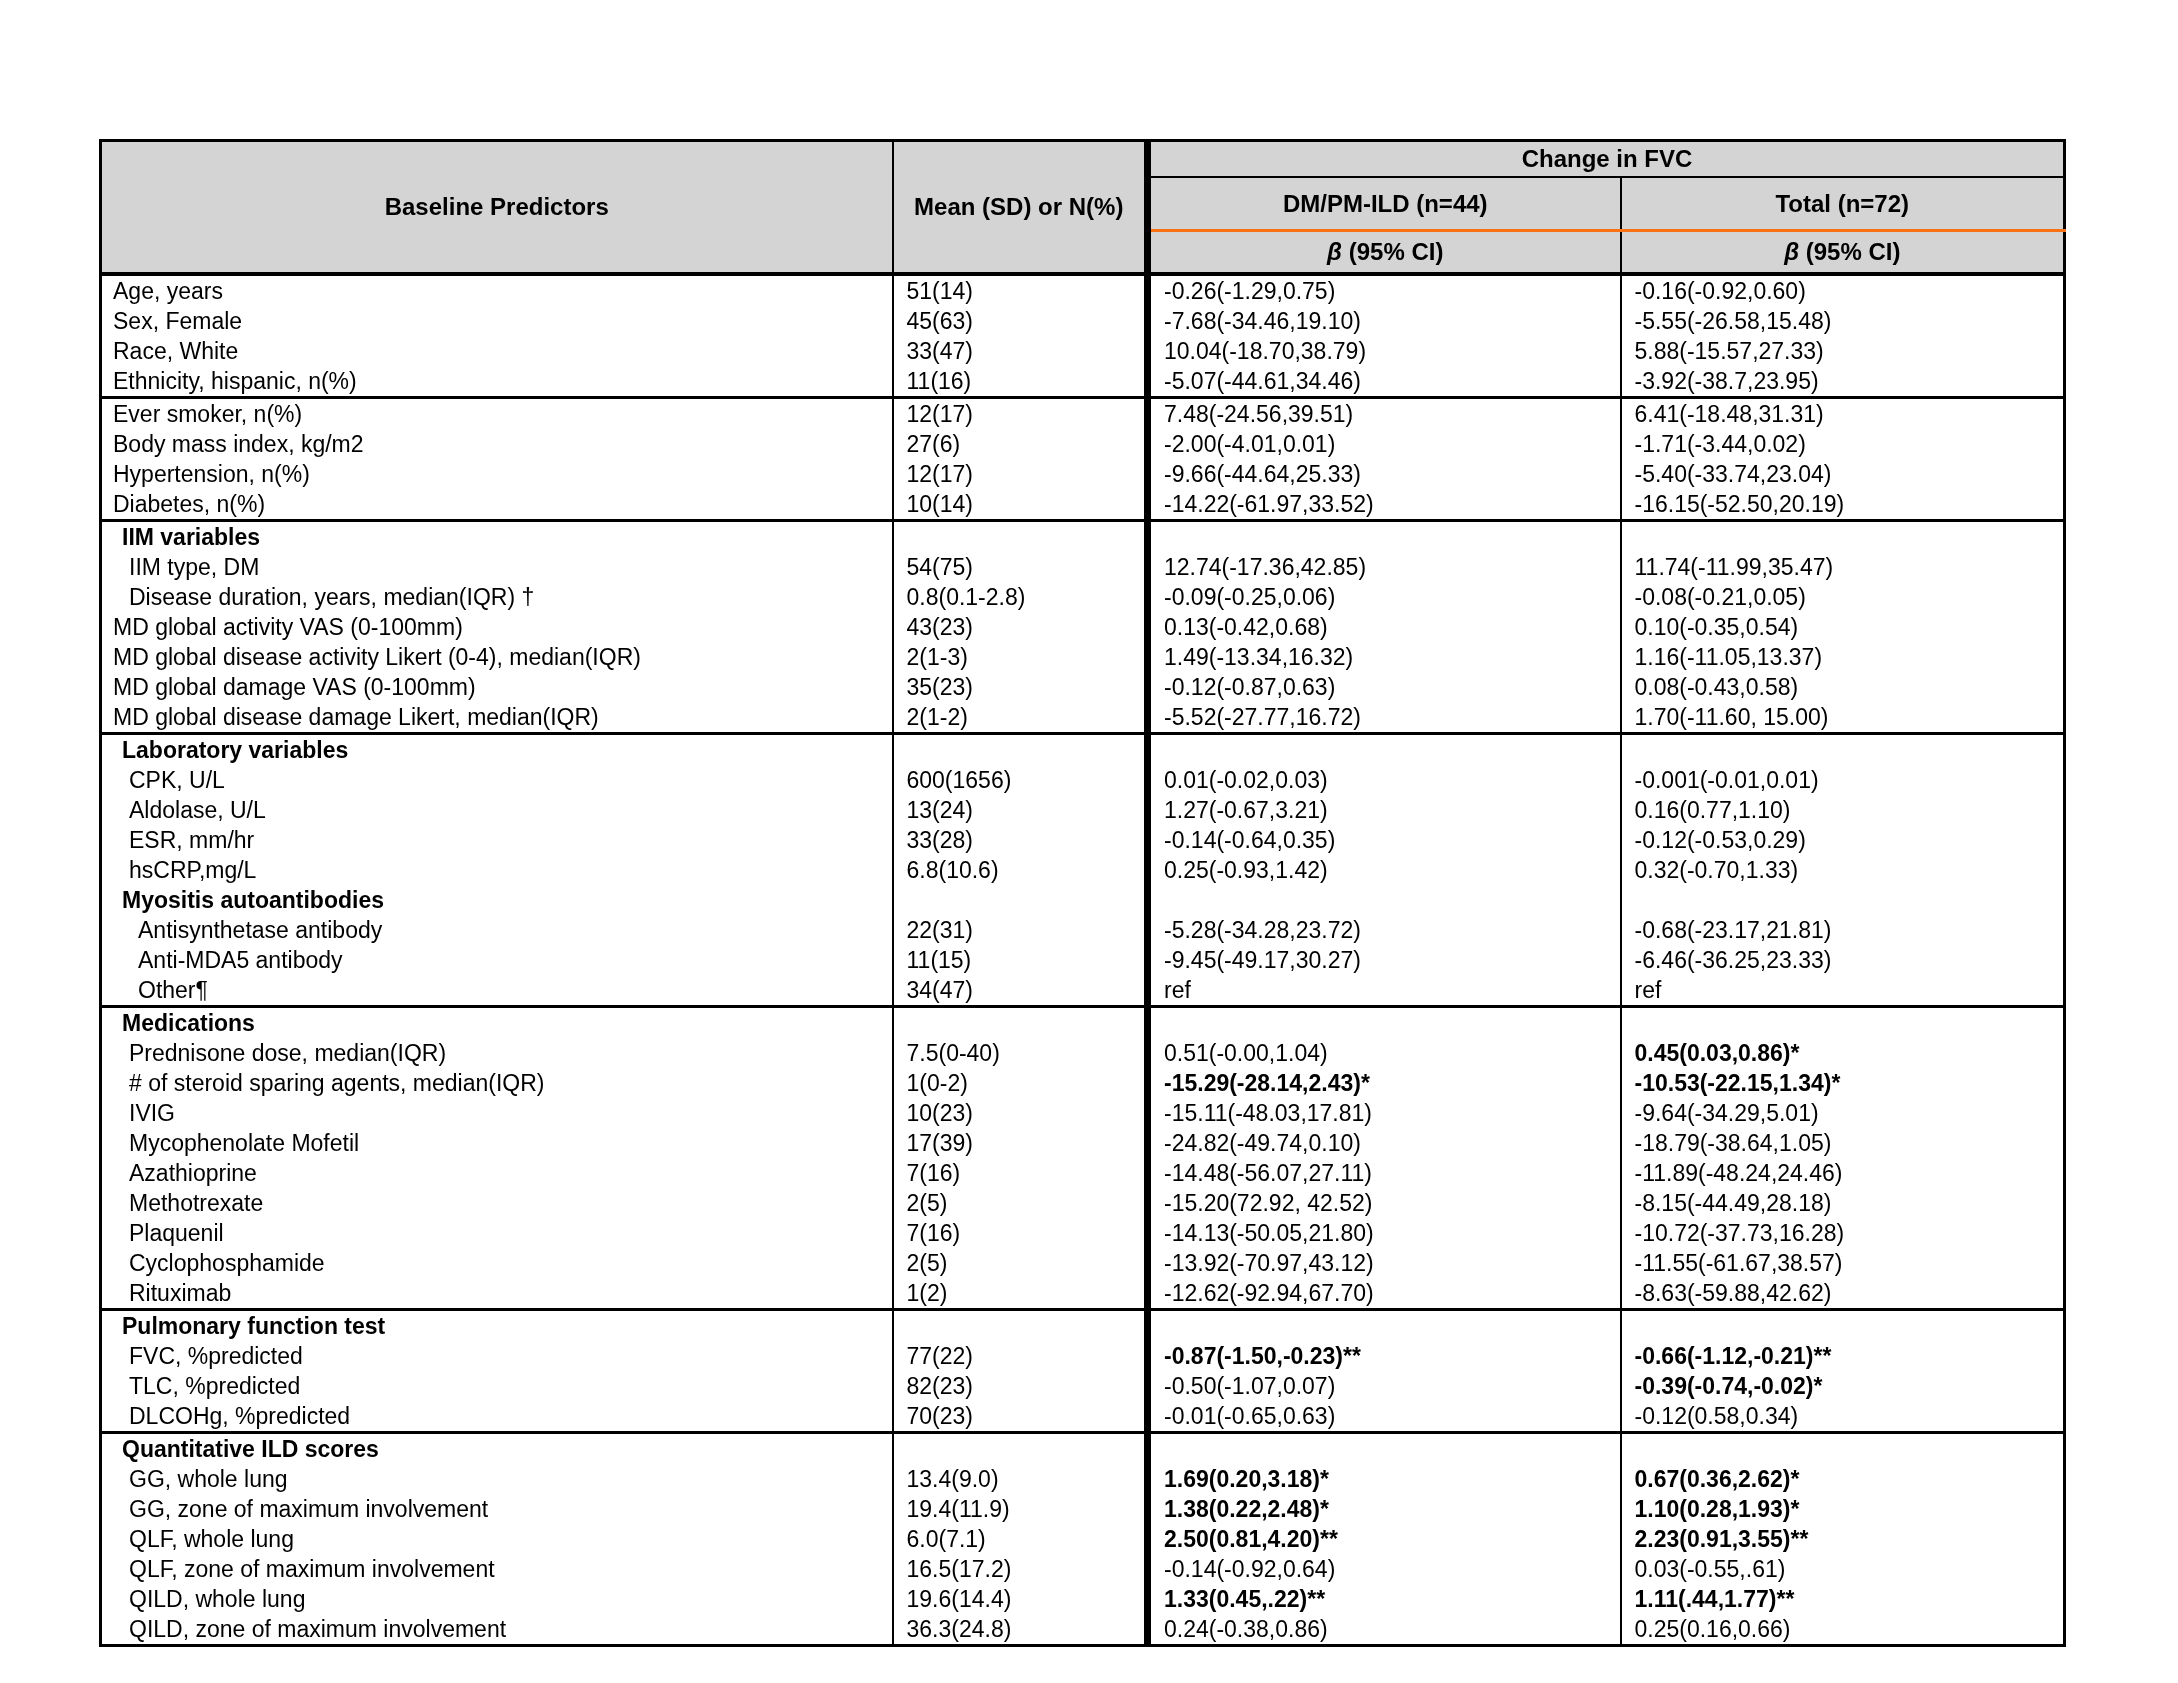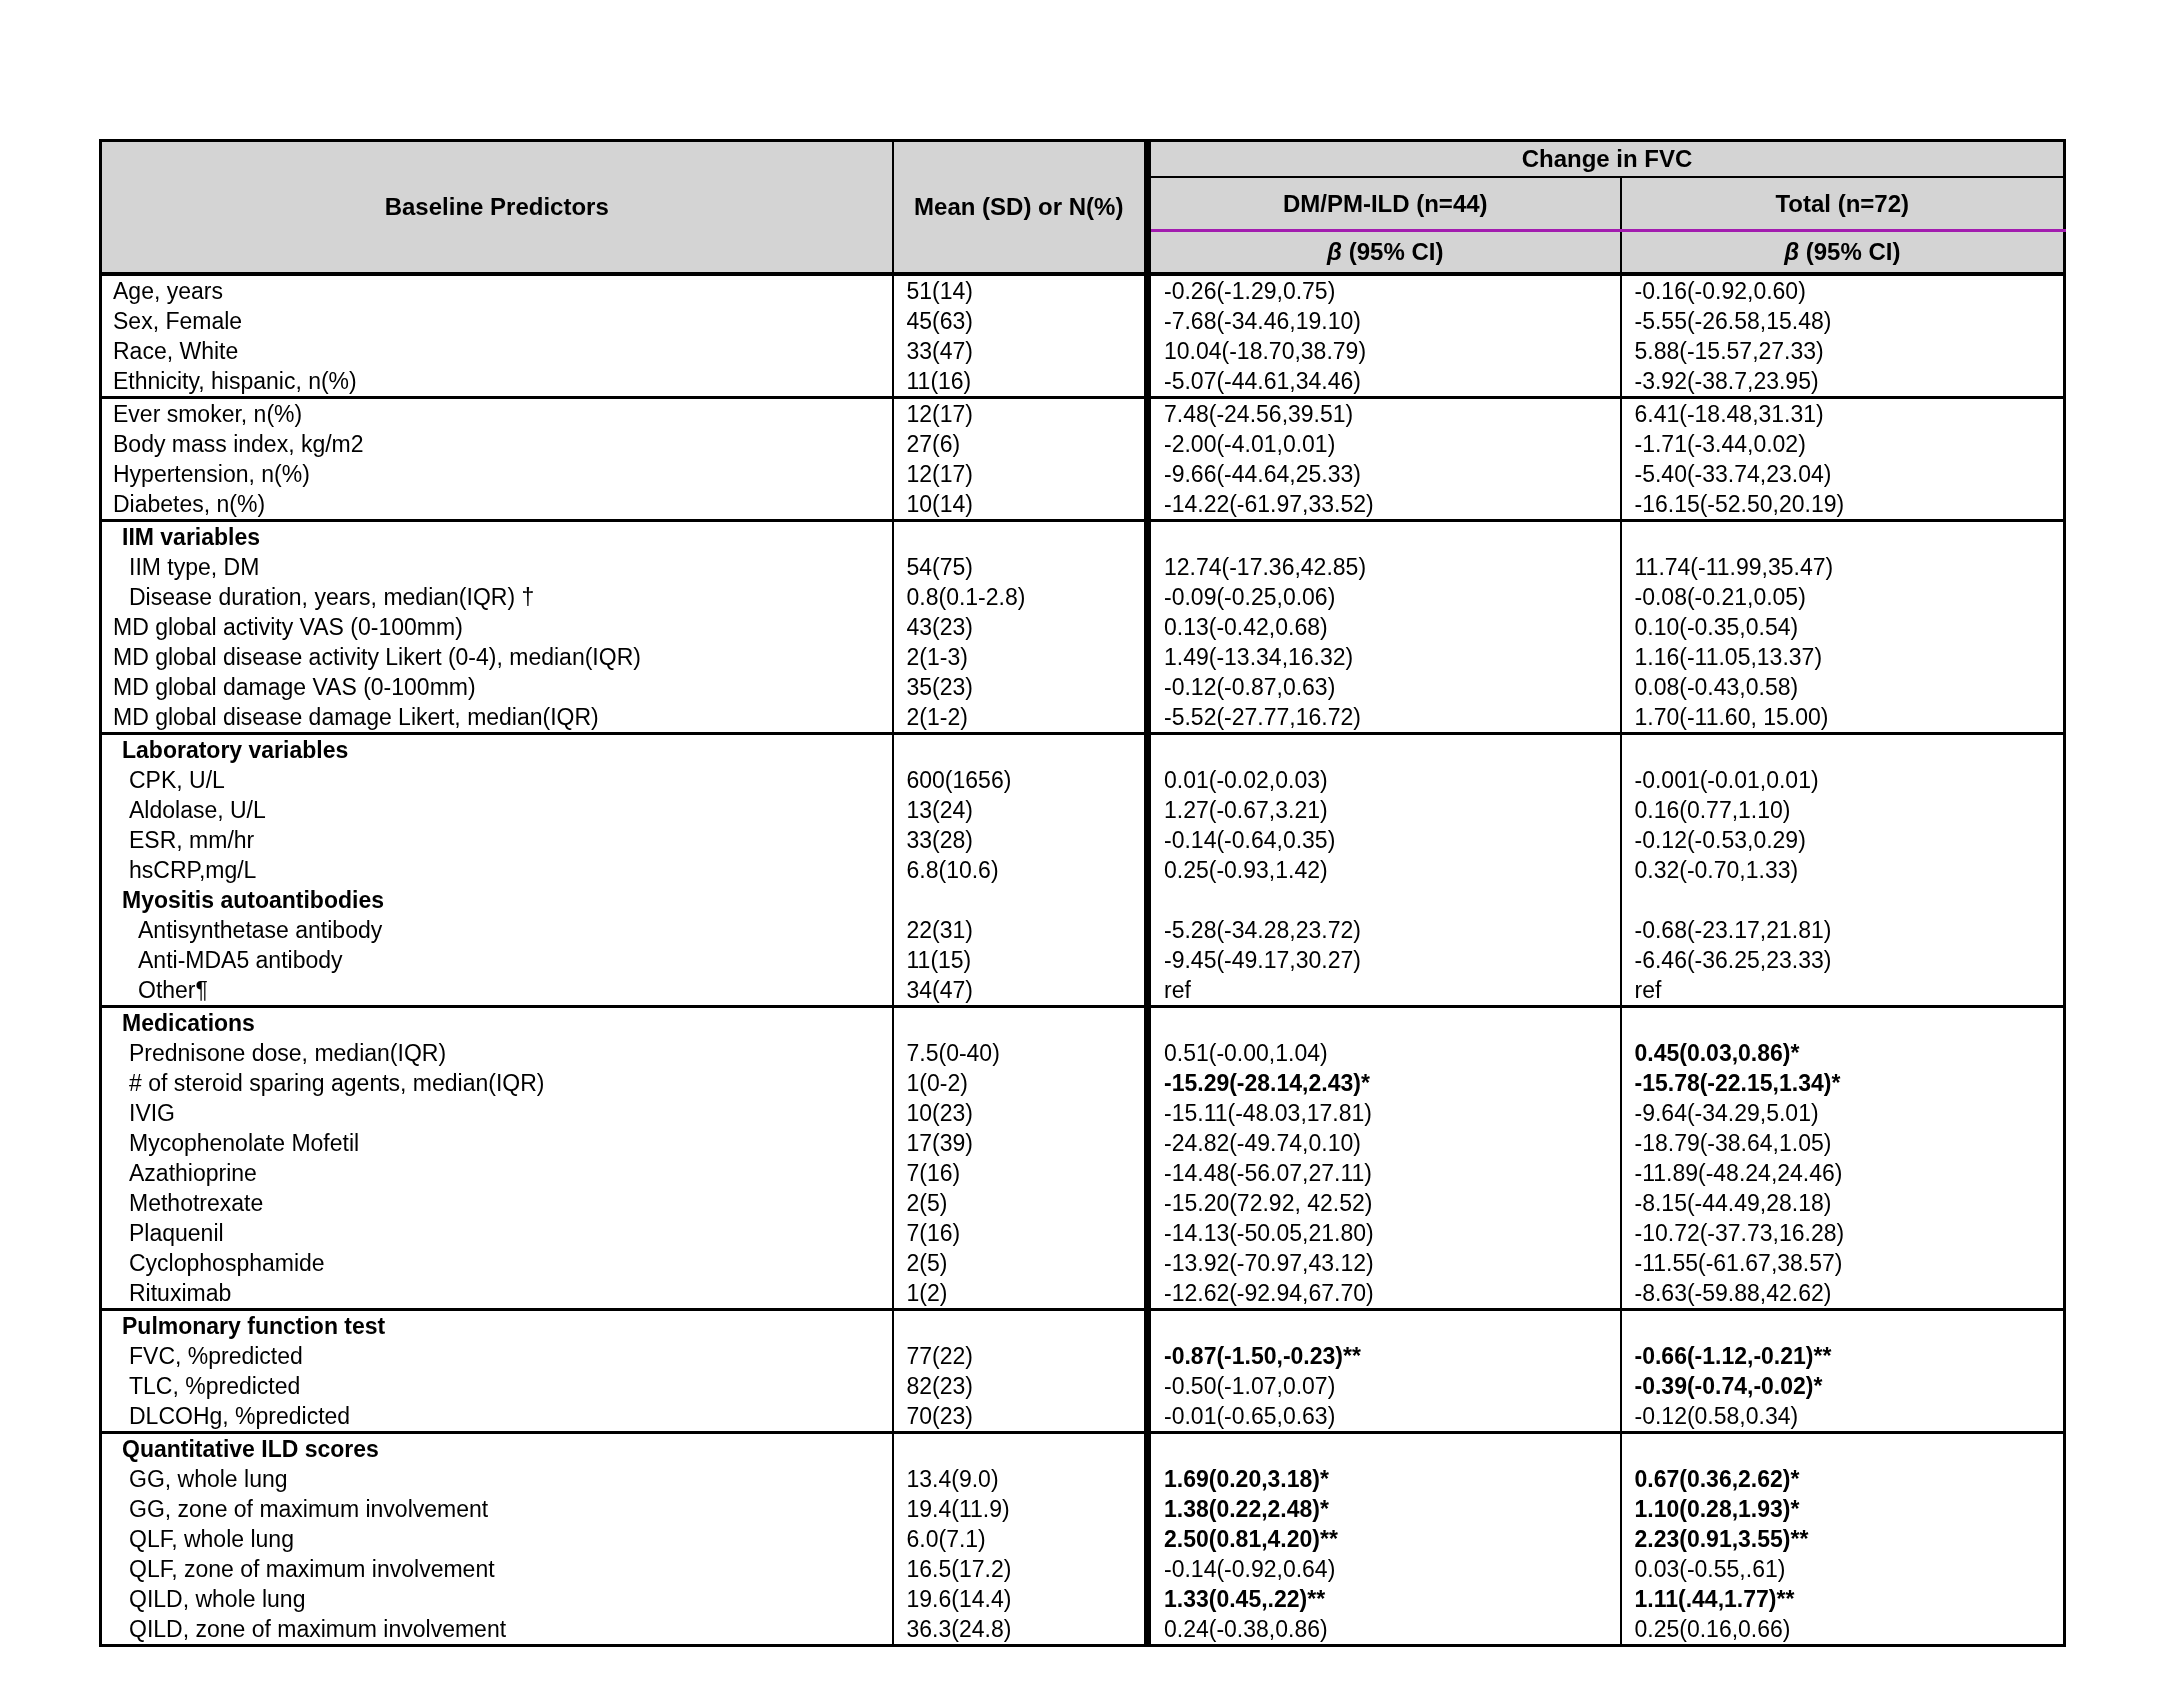--- a/index.html
+++ b/index.html
@@ -11,21 +11,21 @@
   thead th.c1{border-right:2px solid #000;}
   thead th.c2{border-right:7px solid #000;}
   thead th.c3{border-right:2px solid #000;}
   tbody td:nth-child(1){border-right:2px solid #000;}
   tbody td:nth-child(2){border-right:7px solid #000;}
   tbody td:nth-child(3){border-right:2px solid #000;}
   
   thead th{background:#d4d4d4;font-weight:bold;font-size:24px;padding:0;vertical-align:middle;}
   thead{border-bottom:4px solid #000;}
   th.change{height:34px;border-bottom:2px solid #000;}
-  tr.nrow th{height:51px;border-bottom:3px solid #a21caf;}
+  tr.nrow th{height:51px;border-bottom:3px solid #f97316;}
   tr.brow th{height:40px;border-bottom:4px solid #000;}
   th .beta{font-style:italic;font-weight:bold;}
   
   tbody td{font-size:23px;height:30px;line-height:30px;padding:0;vertical-align:middle;white-space:nowrap;overflow:hidden;}
   td.lbl{padding-left:11px;}
   td.ind1{padding-left:27px;}
   td.ind2{padding-left:36px;}
   td.sec{padding-left:20px;font-weight:bold;}
   td.val{padding-left:13px;}
   td.b{font-weight:bold;}
@@ -212,21 +212,21 @@
         <tr>
           <td class="lbl ind1">Prednisone dose, median(IQR)</td>
           <td class="val">7.5(0-40)</td>
           <td class="val">0.51(-0.00,1.04)</td>
           <td class="val b">0.45(0.03,0.86)*</td>
         </tr>
         <tr>
           <td class="lbl ind1"># of steroid sparing agents, median(IQR)</td>
           <td class="val">1(0-2)</td>
           <td class="val b">-15.29(-28.14,2.43)*</td>
-          <td class="val b">-15.78(-22.15,1.34)*</td>
+          <td class="val b">-10.53(-22.15,1.34)*</td>
         </tr>
         <tr>
           <td class="lbl ind1">IVIG</td>
           <td class="val">10(23)</td>
           <td class="val">-15.11(-48.03,17.81)</td>
           <td class="val">-9.64(-34.29,5.01)</td>
         </tr>
         <tr>
           <td class="lbl ind1">Mycophenolate Mofetil</td>
           <td class="val">17(39)</td>

